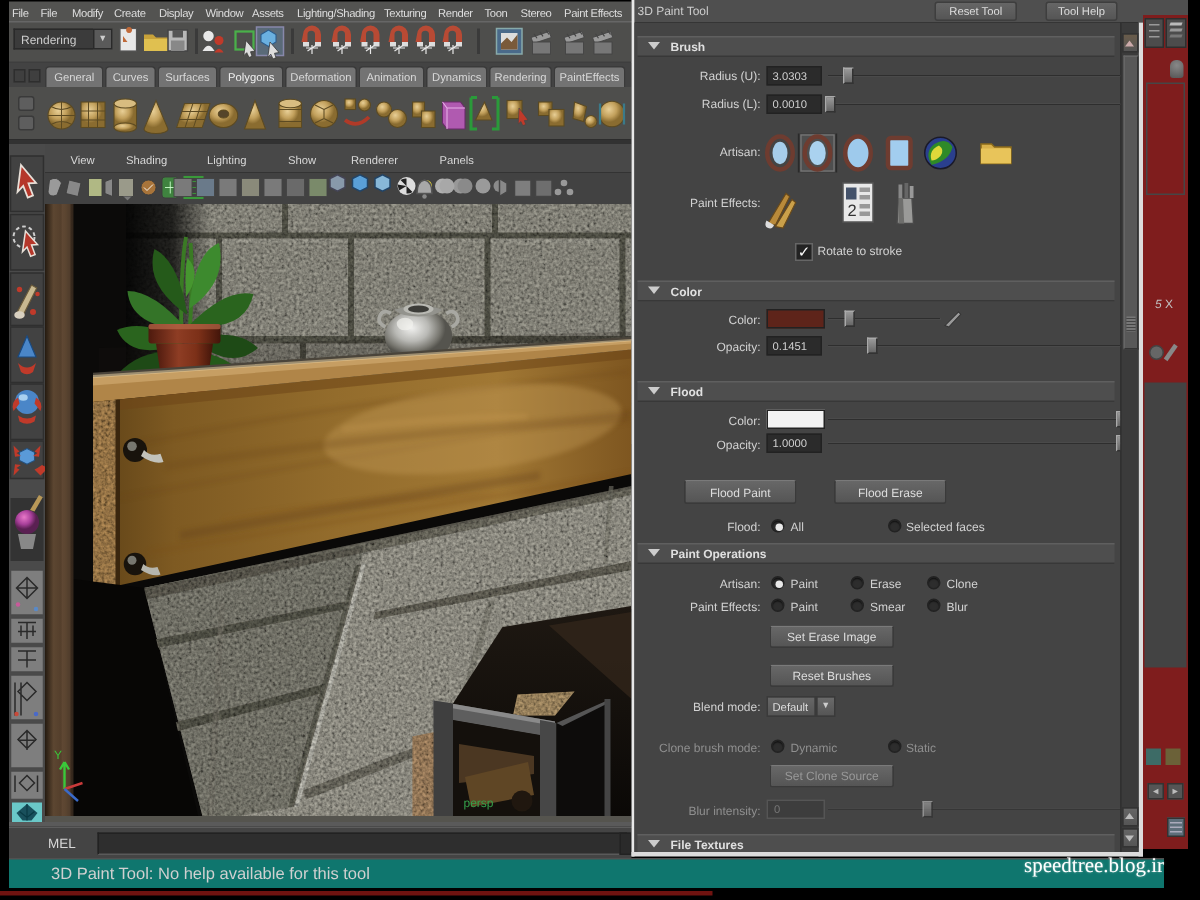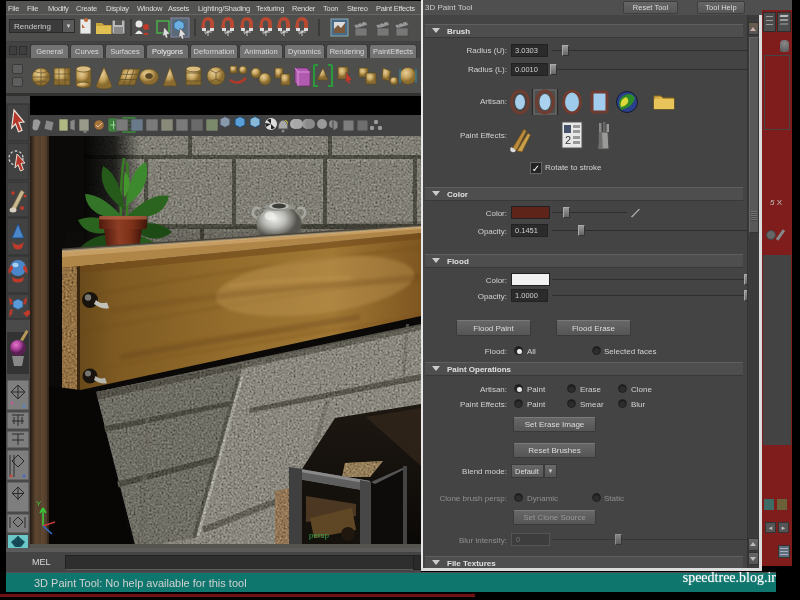--- a/index.html
+++ b/index.html
@@ -288,20 +288,28 @@
 </g>
 <circle cx="6" cy="307" r="1.5" fill="#c85a9a"></circle>
         <circle cx="18" cy="310" r="1.5" fill="#5a8ac8"></circle>
         <circle cx="5" cy="380" r="1.5" fill="#c84a3a"></circle>
         <circle cx="18" cy="380" r="1.5" fill="#4a6ac8"></circle>
 <rect x="2" y="439" width="20" height="13" fill="#6ac8c8"></rect>
         <path d="M12 440 l7 6 l-4 5 h-6 l-4 -5z" fill="#19505c"></path>
         <path d="M12 440 v11 M7 445 l5 4 l5 -4" stroke="#0a3a44" fill="none" stroke-width=".8"></path>
 </svg>
     </div>
+<div class="abs" id="vpmenu">
+<span style="left:17px">View</span>
+      <span style="left:54px">Shading</span>
+      <span style="left:108px">Lighting</span>
+      <span style="left:162px">Show</span>
+      <span style="left:204px">Renderer</span>
+      <span style="left:263px">Panels</span>
+</div>
 <div class="abs" id="vpicons">
       <svg class="abs" style="left:0;top:0" width="391" height="21" viewBox="0 0 391 21">
 <g fill="#8a8a8a" stroke="#3c3c3c" stroke-width=".6">
 <path d="M3 5 q5 -3 8 2 l-3 8 q-5 2 -6 -2z" fill="#9a9a9a"></path>
 <path d="M16 5 l8 2 l-2 9 l-8 -2z" fill="#888"></path>
 <rect x="29" y="4" width="9" height="12" fill="#b0b884"></rect>
           <path d="M40 6 l5 -2 v12 l-5 -2z" fill="#888"></path>
 <path d="M49 4 h10 v12 h-10 z" fill="#9a9a8a"></path>
           <path d="M52 16 l3 3 l3 -3" fill="#777"></path>
 <circle cx="69" cy="10" r="5" fill="#a8743a"></circle>
@@ -677,21 +685,21 @@
       <div class="rlbl" style="left:104px;top:385px">Paint</div>
  <div class="radio" style="left:144px;top:384px"></div>
       <div class="rlbl" style="left:157px;top:385px">Smear</div>
  <div class="radio" style="left:195px;top:384px"></div>
       <div class="rlbl" style="left:208px;top:385px">Blur</div>
  <div class="btn" style="left:90px;top:402px;width:83px;height:15px;line-height:14px">Set Erase Image</div>
  <div class="btn" style="left:90px;top:428px;width:83px;height:15px;line-height:14px">Reset Brushes</div>
  <div class="lbl" style="top:452px">Blend mode:</div>
  <div class="abs" style="left:88px;top:449px;width:33px;height:14px;background:linear-gradient(#676767,#555);border:1px solid #3a3a3a;font-size:7.5px;color:#ddd;line-height:13px;padding-left:3px">Default</div>
  <div class="abs" style="left:121px;top:449px;width:13px;height:14px;background:linear-gradient(#6a6a6a,#555);border:1px solid #3a3a3a;color:#ccc;font-size:6px;text-align:center;line-height:13px">▼</div>
- <div class="lbl dim" style="top:479px">Clone brush persp:</div>
+ <div class="lbl dim" style="top:479px">Clone brush mode:</div>
  <div class="radio" style="left:91px;top:478px"></div>
       <div class="rlbl dim" style="left:104px;top:479px">Dynamic</div>
  <div class="radio" style="left:169px;top:478px"></div>
       <div class="rlbl dim" style="left:181px;top:479px">Static</div>
  <div class="btn" style="left:90px;top:495px;width:83px;height:15px;line-height:14px;color:#999">Set Clone Source</div>
  <div class="lbl dim" style="top:521px">Blur intensity:</div>
  <div class="abs" style="left:88px;top:518px;width:39px;height:13px;background:#3d3d3d;border:1px solid #555;font-size:7.5px;color:#777;padding-left:4px;line-height:12px">0</div>
  <div class="strack" style="left:129px;top:524px;width:204px;opacity:.6"></div>
  <div class="shandle" style="left:192px;top:519px;opacity:.75"></div>
  <div class="sechead" style="top:541px">

